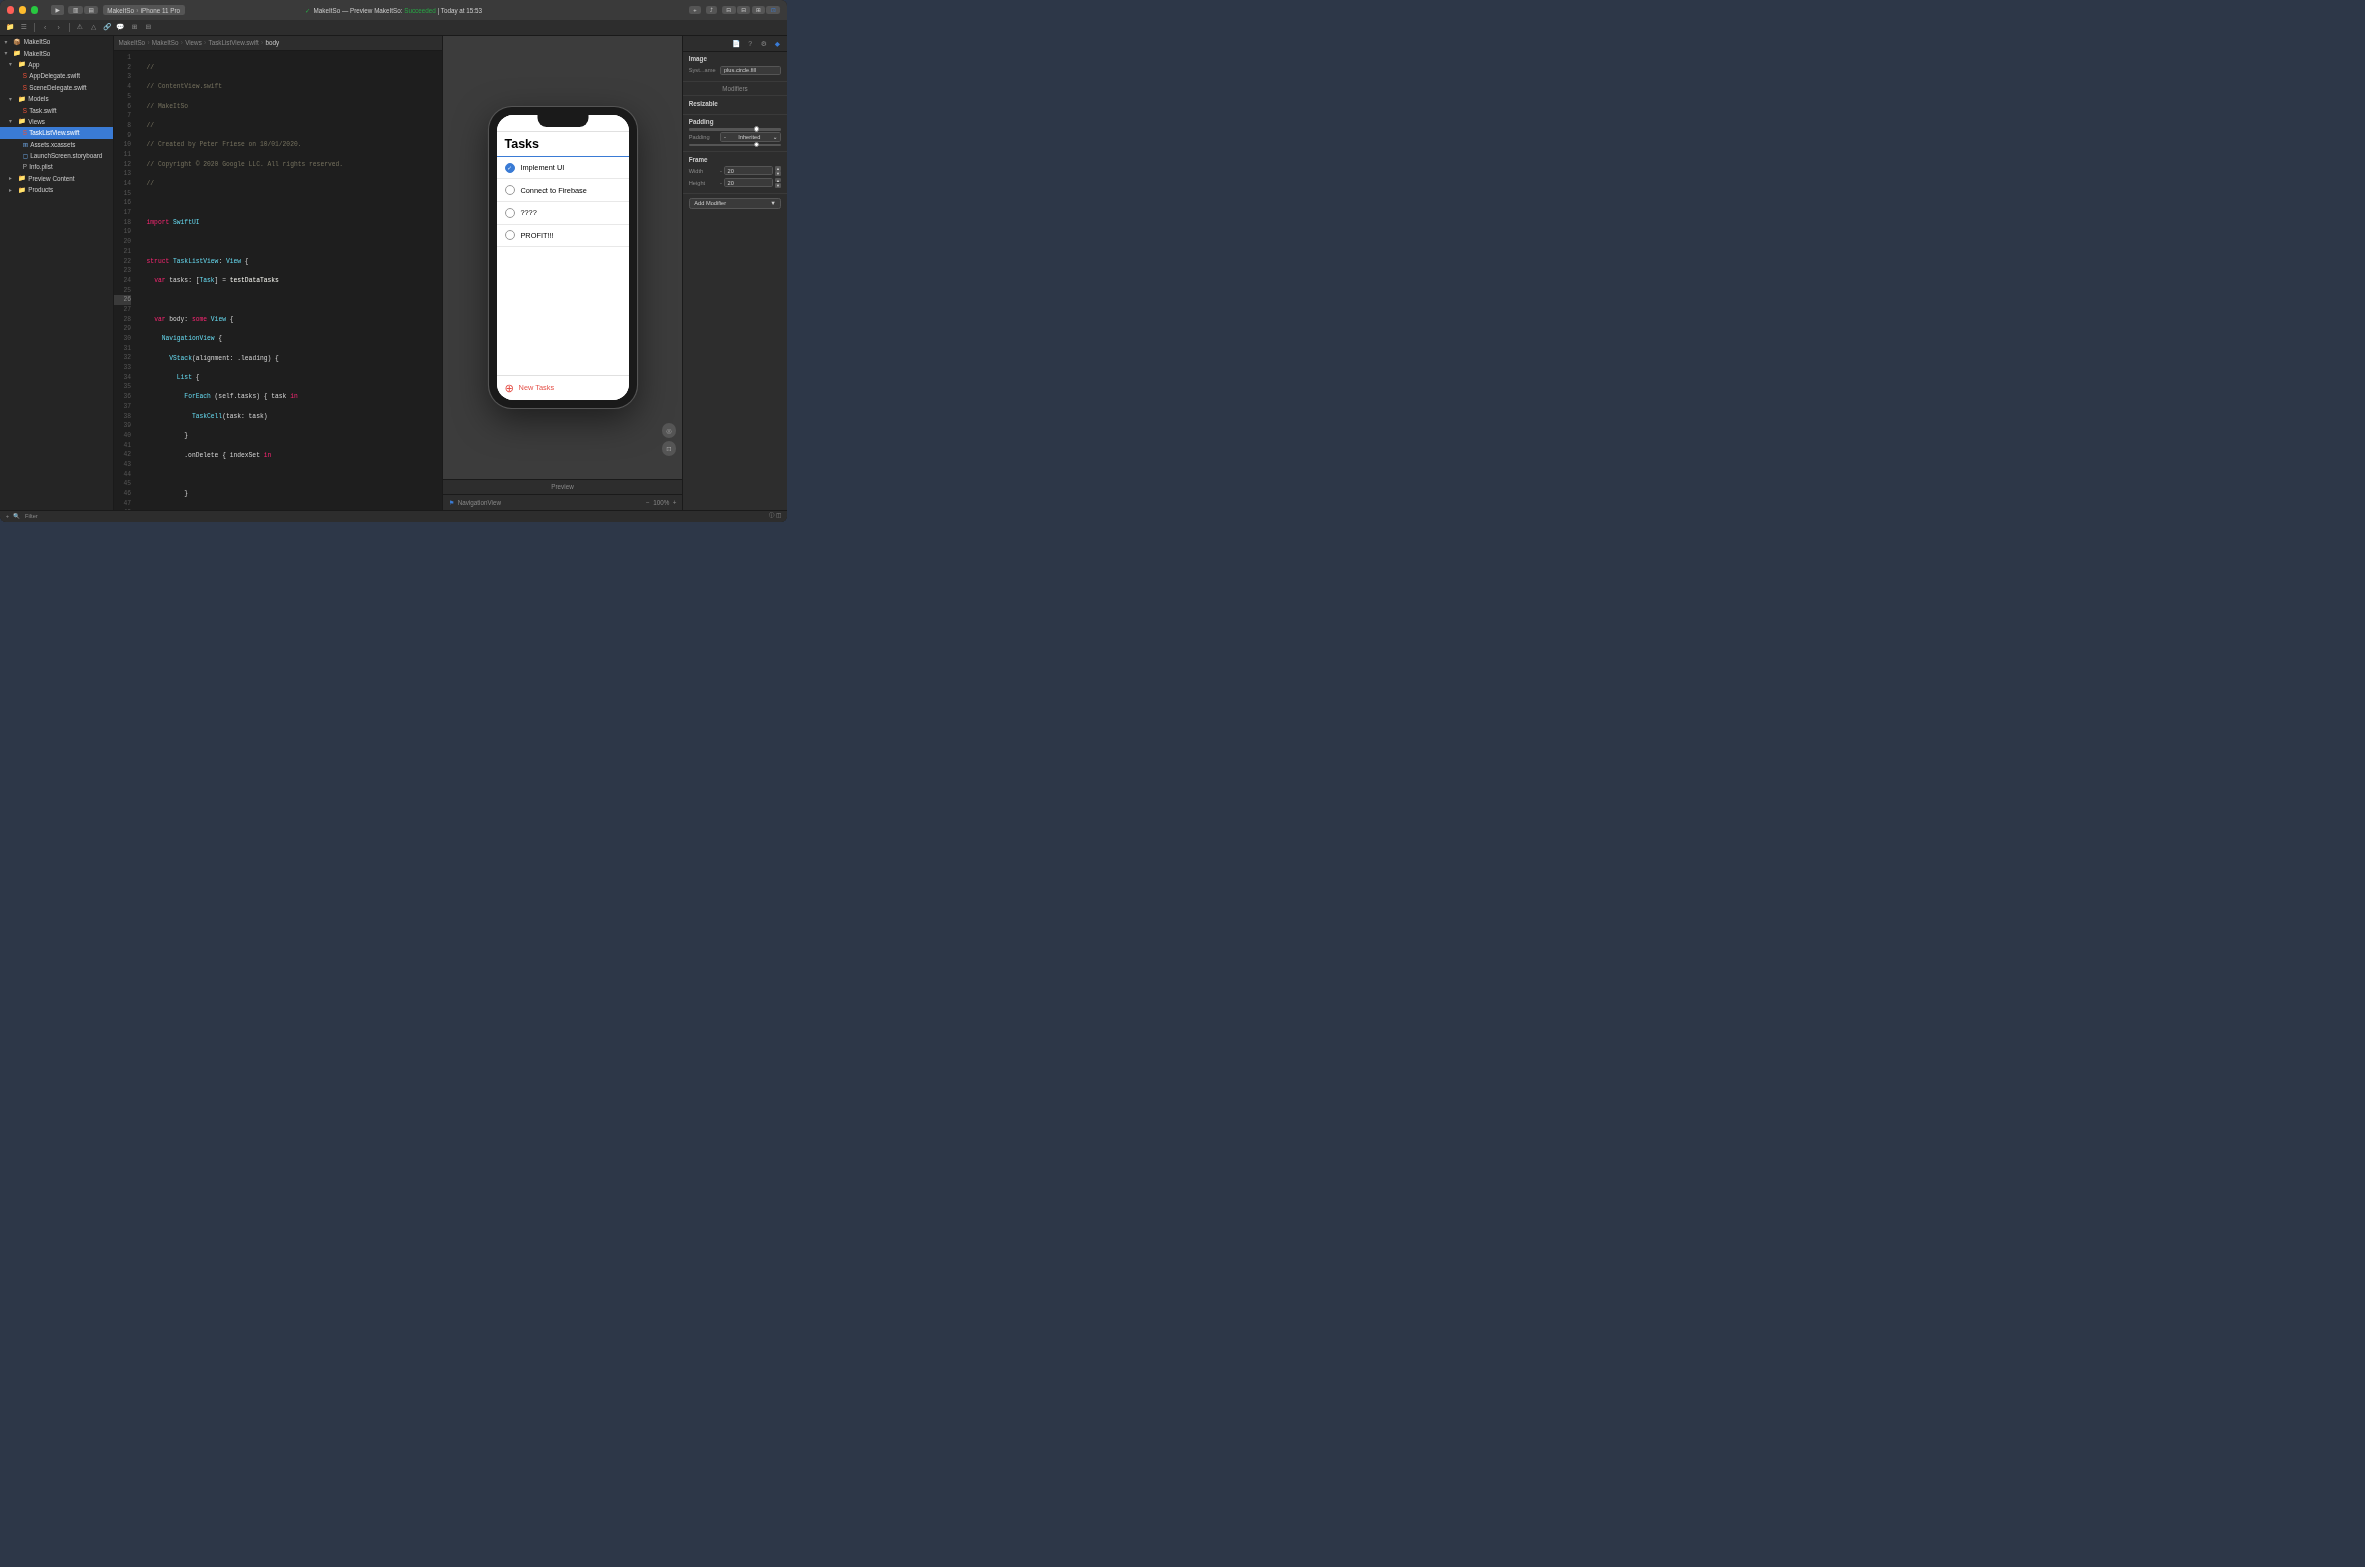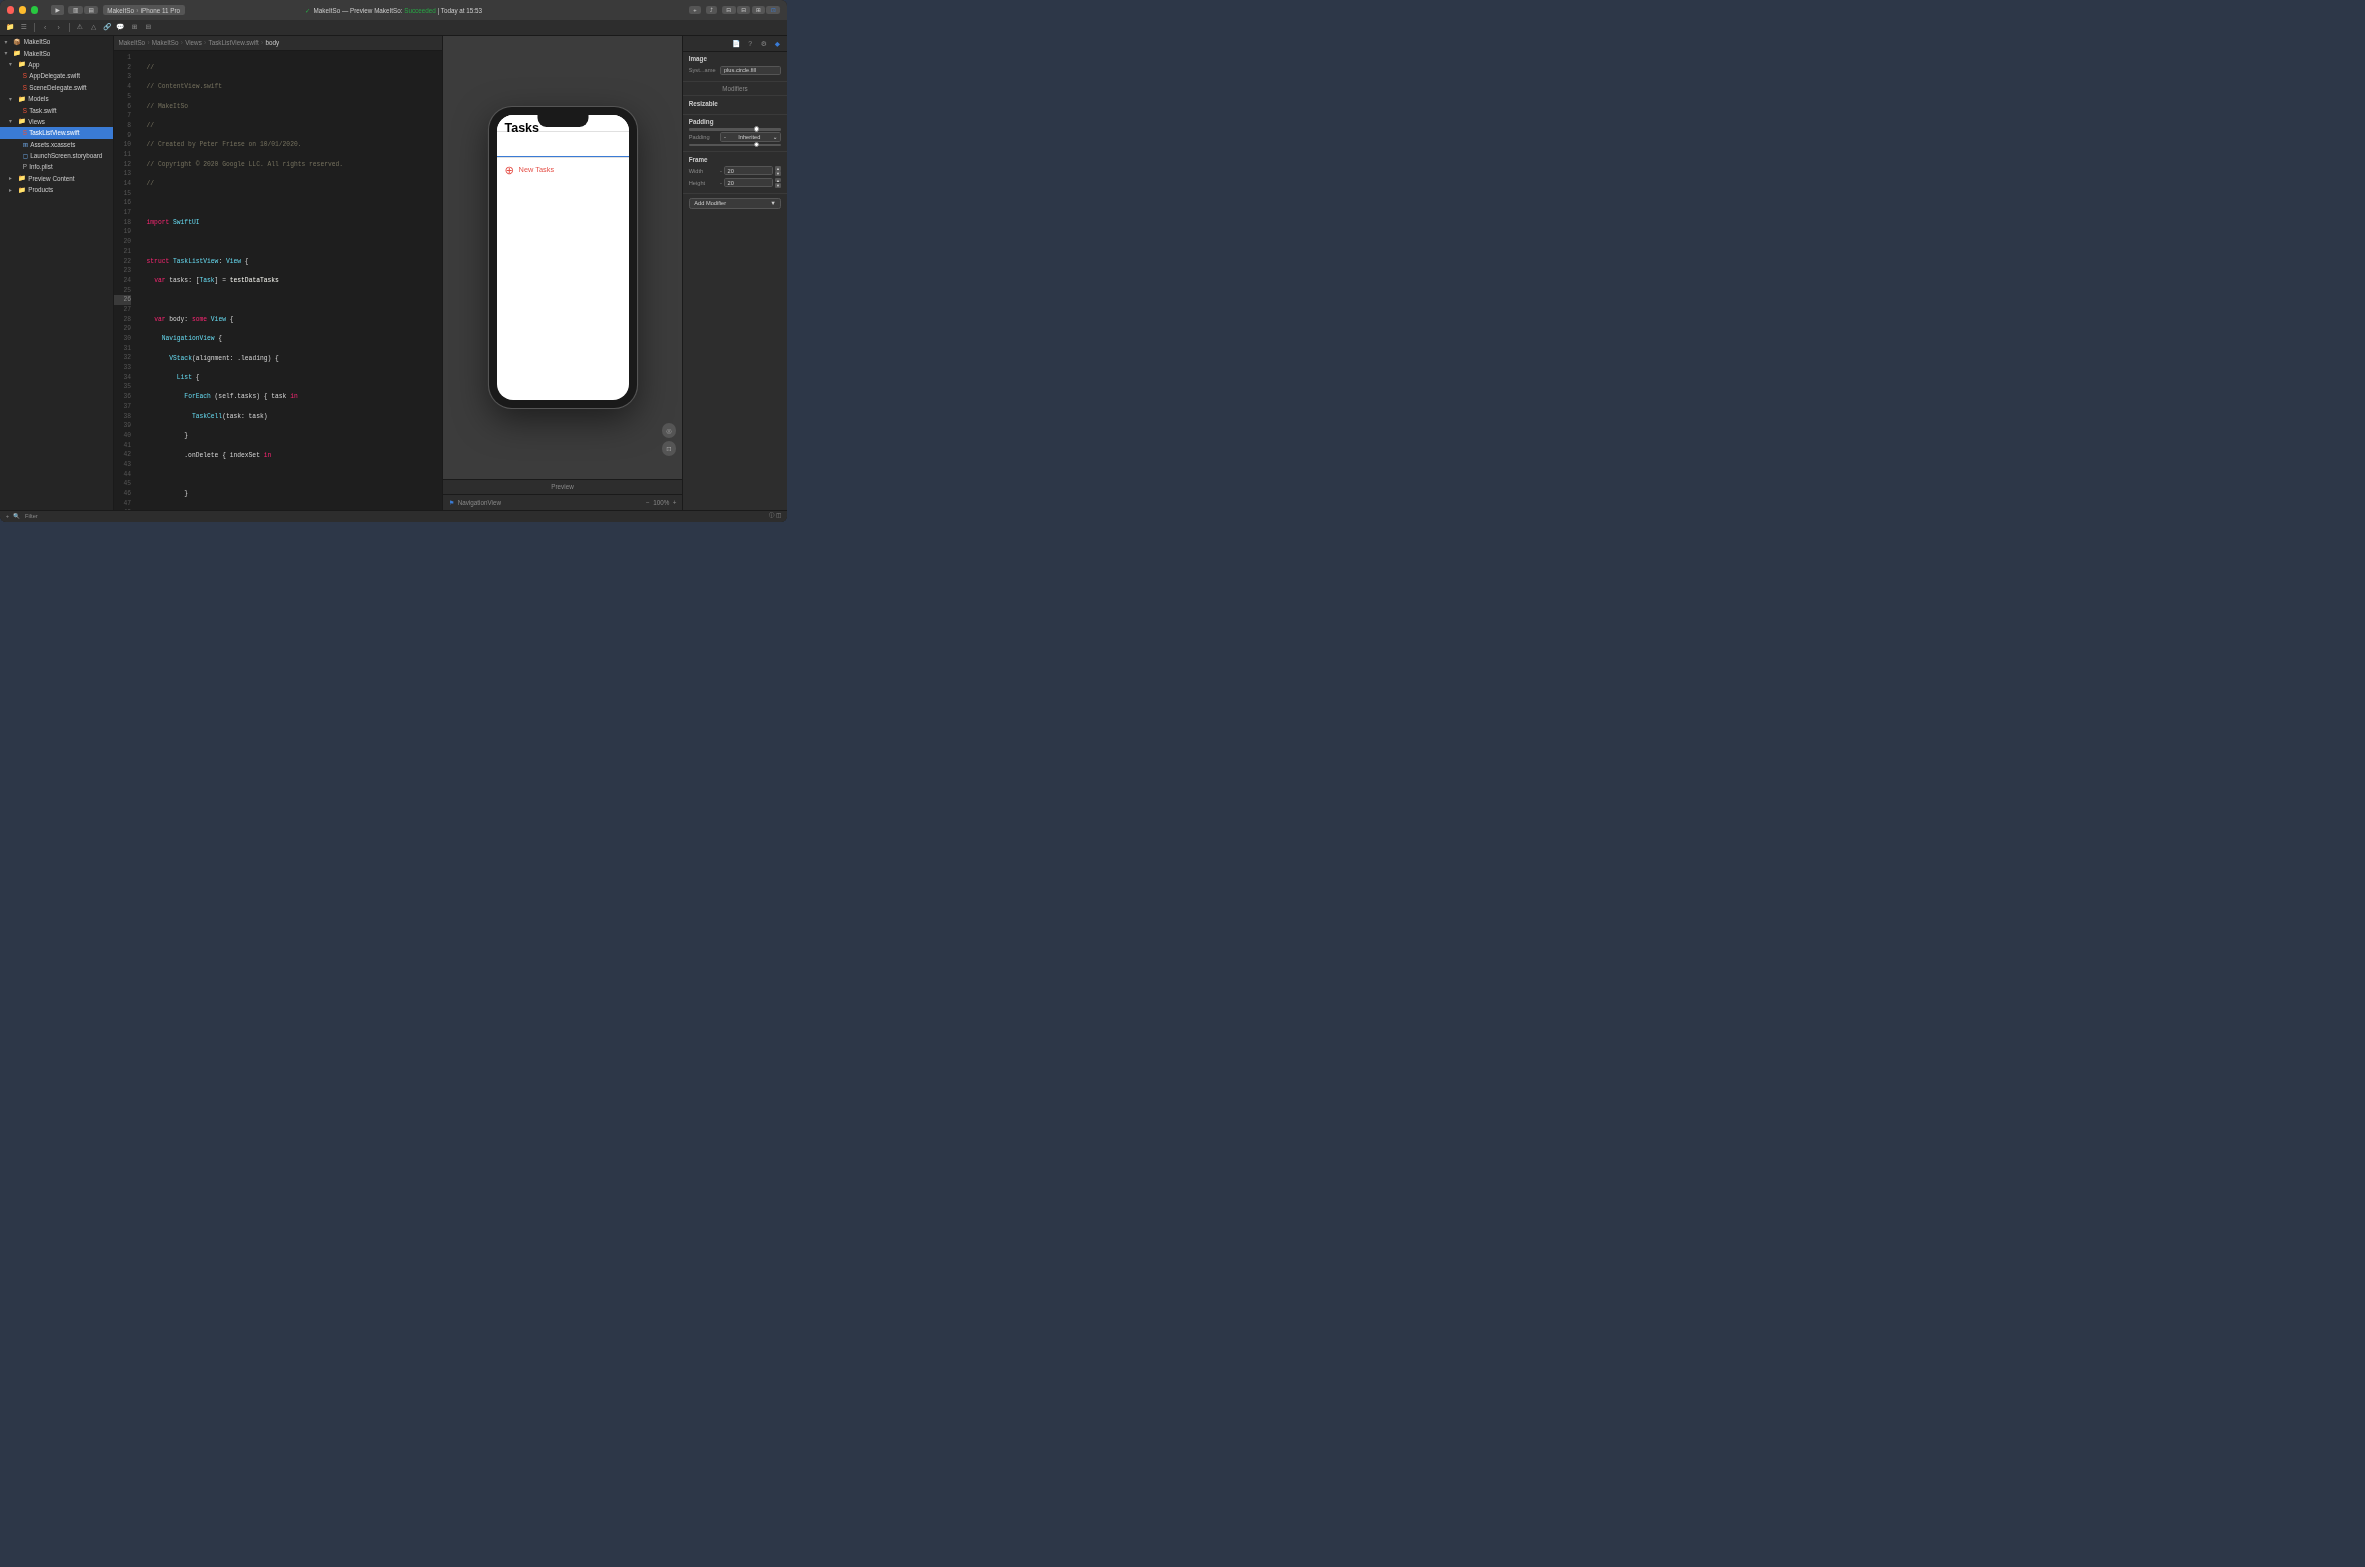--- a/index.html
+++ b/index.html
@@ -240,21 +240,21 @@
       border-bottom: 0.6px solid #e0e0e0;
       flex-shrink: 0;
     }
     .phone-nav-bar {
       height: 25px;
       background: white;
       border-bottom: 1.7px solid #3a7bd5;
       flex-shrink: 0;
       display: flex;
       align-items: flex-end;
-      padding-bottom: 21px;
+      padding-bottom: 5px;
       padding-left: 8px;
     }
     .nav-title {
       font-size: 12.5px;
       font-weight: 700;
       color: #000;
       font-family: -apple-system, sans-serif;
     }
     .phone-list {
       flex: 1;
@@ -771,20 +771,38 @@
 
       <div class="preview-panel">
         <div class="preview-content">
           <div class="phone-frame">
             <div class="phone-notch"></div>
             <div class="phone-screen">
               <div class="phone-status-bar"></div>
               <div class="phone-nav-bar">
                 <span class="nav-title">Tasks</span>
               </div>
+              <div class="phone-list">
+                <div class="task-item">
+                  <div class="task-circle checked">✓</div>
+                  <span>Implement UI</span>
+                </div>
+                <div class="task-item">
+                  <div class="task-circle"></div>
+                  <span>Connect to Firebase</span>
+                </div>
+                <div class="task-item">
+                  <div class="task-circle"></div>
+                  <span>????</span>
+                </div>
+                <div class="task-item">
+                  <div class="task-circle"></div>
+                  <span>PROFIT!!!</span>
+                </div>
+              </div>
               <div class="phone-footer">
                 <span class="new-task-btn">⊕</span>
                 <span class="new-task-text">New Tasks</span>
               </div>
             </div>
           </div>
           <div class="preview-icons">
             <div class="preview-icon-btn">◎</div>
             <div class="preview-icon-btn">⊡</div>
           </div>

